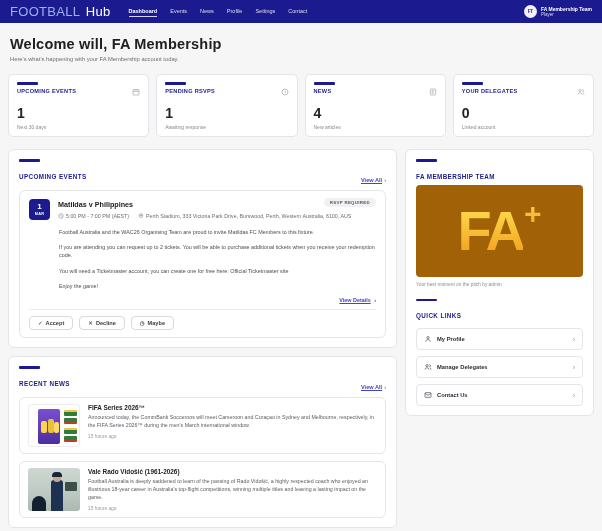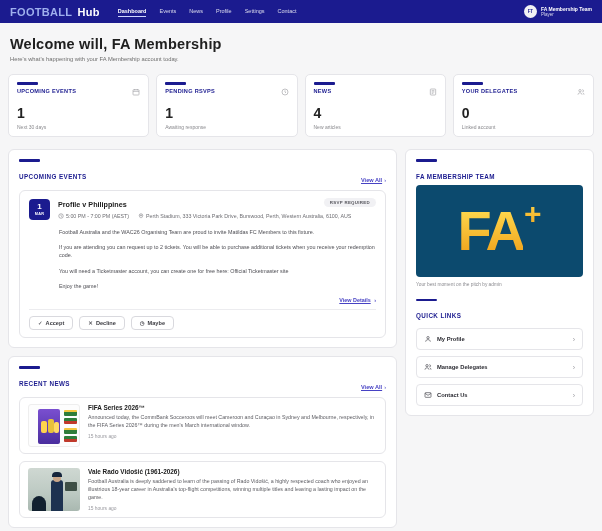--- a/index.html
+++ b/index.html
@@ -2,21 +2,21 @@
 <html style="--navy: #1b1b8f; --link: #4742c4; --gold1: #ffd94e; --gold2: #f0a41d; --border: #e5e5e9;"><head>
 <meta charset="utf-8">
 <style>
   * { margin:0; padding:0; box-sizing:border-box; }
   html,body { width:602px; }
   body { font-family:"Liberation Sans", sans-serif; background:#f6f6f7; color:#1f1f1f; }
   .page { width:602px; height:531px; overflow:hidden; position:relative; }
 
   
   .topbar { height:23px; background:var(--navy); display:flex; align-items:center; padding:0 10px; }
-  .logo { font-size:11px; font-weight:bold; letter-spacing:.3px; }
+  .logo { font-size:13px; font-weight:normal; letter-spacing:.3px; }
   .logo .l1 { color:#9fb0ee; }
   .logo .l2 { color:#ffffff; margin-left:2px; }
   .nav { display:flex; gap:13px; margin-left:18px; }
   .nav-item { font-size:5.5px; color:rgba(255,255,255,.82); cursor:pointer; padding:2px 0; }
   .nav-item.active { color:#fff; font-weight:bold; border-bottom:1.5px solid #cfd6ff; }
   .userchip { margin-left:auto; display:flex; align-items:center; gap:4px; cursor:pointer; }
   .avatar { width:13px; height:13px; border-radius:50%; background:#f1f1f4; color:var(--navy);
             font-size:4.5px; font-weight:bold; display:flex; align-items:center; justify-content:center; }
   .usermeta { display:flex; flex-direction:column; line-height:1.25; }
   .username { color:#fff; font-size:5px; font-weight:bold; }
@@ -64,21 +64,21 @@
   .event-desc { margin:8px 0 0 30px; }
   .event-desc p { font-size:5.4px; color:#4e4e54; line-height:1.55; margin-bottom:7px; max-width:330px; }
   .viewdetails { display:block; text-align:right; font-size:5.4px; color:var(--link); font-weight:bold; cursor:pointer; margin-top:2px; }
   .viewdetails .txt { text-decoration:underline; }
   .event-actions { border-top:1px solid #ececef; margin-top:6px; padding-top:6px; display:flex; gap:6px; }
   .btn { display:inline-flex; align-items:center; gap:3px; background:#fff; border:1px solid #d9d9de;
          border-radius:4px; padding:3px 8px; font-size:5.6px; color:#3c3c42; cursor:pointer; font-weight:bold; }
   .btn .ic { font-size:5.5px; color:#5a5a60; }
 
   
-  .media-box { background:#0c4a6e; border-radius:4px; height:92px; display:flex; align-items:center; justify-content:center; margin-top:2px; }
+  .media-box { background:#a16207; border-radius:4px; height:92px; display:flex; align-items:center; justify-content:center; margin-top:2px; }
   .fa-logo { font-weight:bold; line-height:1; display:flex; align-items:flex-start; }
   .fa-text { font-size:56px; letter-spacing:-3px;
              background:linear-gradient(180deg, var(--gold1) 10%, var(--gold2) 90%);
              -webkit-background-clip:text; background-clip:text; color:transparent; }
   .fa-plus { font-size:30px; color:var(--gold1); margin-top:-4px; margin-left:1px;
              background:linear-gradient(180deg, var(--gold1), var(--gold2));
              -webkit-background-clip:text; background-clip:text; color:transparent; }
   .media-caption { font-size:4.8px; color:#8b8b90; margin-top:5px; }
   .ql-head { margin-top:12px; margin-bottom:6px; }
   .ql-item { display:flex; align-items:center; gap:5px; border:1px solid var(--border); border-radius:4px;
@@ -230,21 +230,21 @@
         </div>
 
         <div class="event-card">
           <span class="rsvp-badge">RSVP REQUIRED</span>
           <div class="event-top">
             <div class="datebadge">
               <span class="d">1</span>
               <span class="m">MAR</span>
             </div>
             <div>
-              <div class="event-title">Profile v Philippines</div>
+              <div class="event-title">Matildas v Philippines</div>
               <div class="event-meta">
                 <span class="meta-item">
                   <span><svg width="6" height="6" viewBox="0 0 24 24" fill="none" stroke="currentColor" stroke-width="2">
                         <circle cx="12" cy="12" r="9"></circle>
                         <path d="M12 7v5l3 3"></path>
                       </svg></span>
                   <span>5:00 PM - 7:00 PM (AEST)</span>
                 </span>
                 <span class="meta-item">
                   <span><svg width="6" height="6" viewBox="0 0 24 24" fill="none" stroke="currentColor" stroke-width="2">

